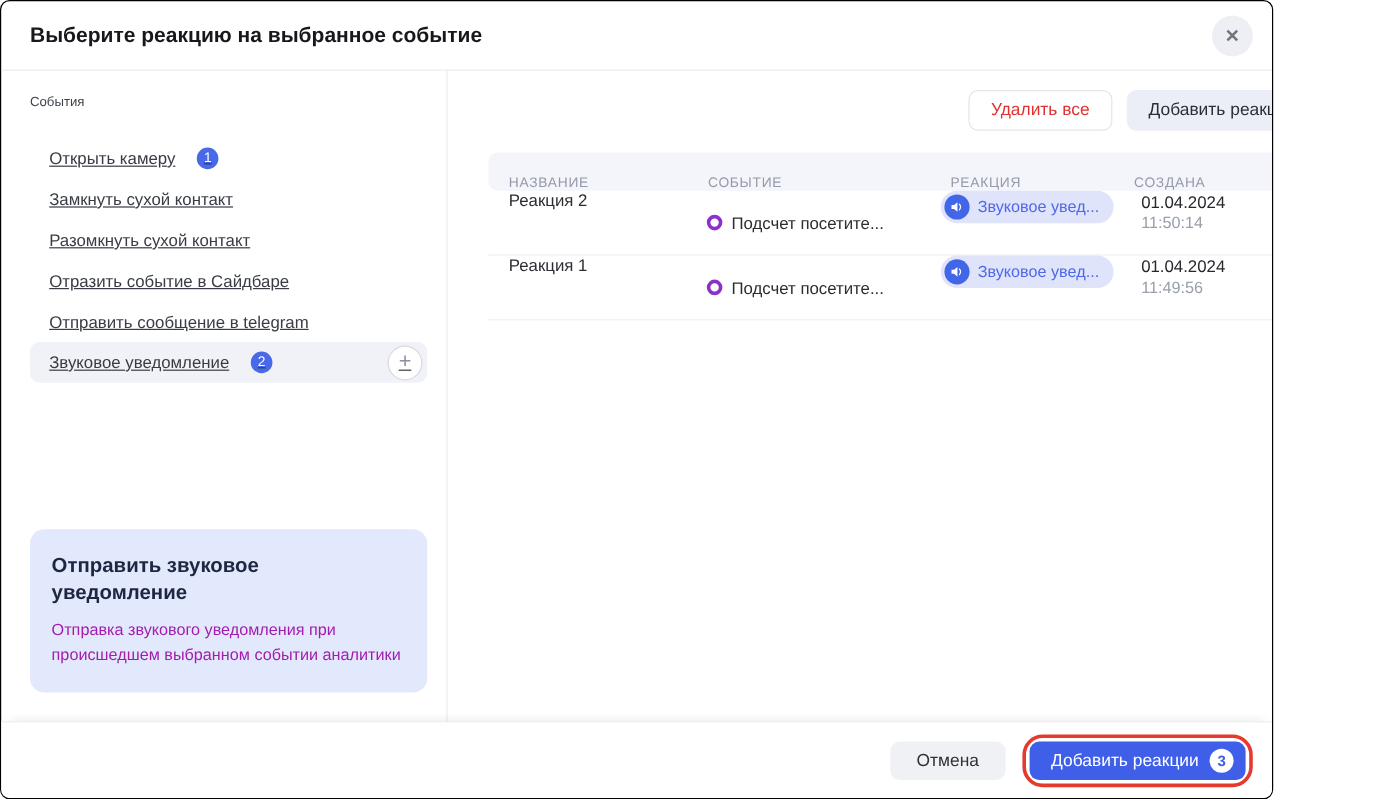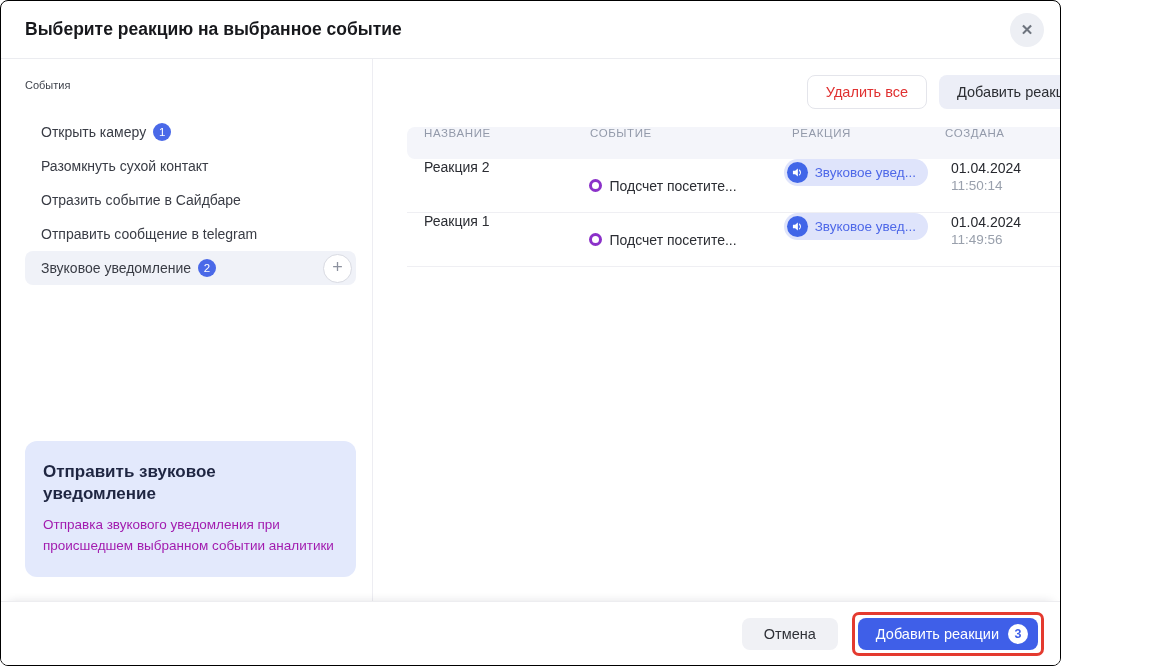--- a/index.html
+++ b/index.html
@@ -30,23 +30,23 @@
   .modal-body { flex: 1 1 auto; display: flex; min-height: 0; }
 
   .sidebar {
     width: 372px; flex: 0 0 372px;
     border-right: 1px solid #ededf2;
     padding: 20px 16px 12px 24px;
     display: flex; flex-direction: column;
   }
   .sidebar-heading { font-size: 11px; color: #3f434c; margin-bottom: 24px; }
   .event-item {
-    height: 34px; display: flex; align-items: center; gap: 7px;
+    height: 34px; display: flex; align-items: center; gap: 18px;
     padding: 0 4px 0 16px; border-radius: 8px;
-    font-size: 14px; color: #393c45; cursor: pointer;
+    font-size: 14px; color: #393c45; cursor: pointer; text-decoration: underline;
   }
   .event-item.selected { background: #f0f2f8; }
   .count-badge {
     min-width: 18px; height: 18px; border-radius: 9px;
     background: #4a69e8; color: #fff; font-size: 11.5px;
     display: inline-flex; align-items: center; justify-content: center;
     padding: 0 5px;
   }
   .plus-btn {
     margin-left: auto; width: 29px; height: 29px; border-radius: 50%;
@@ -72,21 +72,21 @@
          font-family: "Liberation Sans", sans-serif; }
   .btn-delete-all { background: #fff; border: 1px solid #e4e5eb; color: #e03131; padding: 0 18px; }
   .btn-add-dropdown {
     background: #eceef7; border: none; color: #2c2e33;
     padding: 0 14px 0 18px; display: flex; align-items: center; gap: 10px;
   }
   .chevron-down { width: 13px; height: 8px; }
 
   .rtable { width: 100%; max-width: 713px; }
   .rtable-head {
-    display: flex; align-items: flex-start; height: 32px;
+    display: flex; align-items: flex-end; height: 32px;
     background: #f4f5fa; border-radius: 8px;
     font-size: 11.5px; color: #939aaa; letter-spacing: 0.6px;
   }
   .col-name     { width: 183px; padding-left: 17px; }
   .col-event    { width: 202px; }
   .col-reaction { width: 153px; }
   .col-created  { width: 120px; }
   .rtable-row {
     display: flex; height: 54px;
     border-bottom: 1px solid #efeff3; font-size: 14px; color: #2b2d33; gap: 23px;
@@ -121,21 +121,21 @@
   
   .modal-footer {
     height: 64px; flex: 0 0 64px;
     border-top: 1px solid #ededf0;
     box-shadow: 0 -6px 10px -8px rgba(25,25,50,.18);
     display: flex; align-items: center; justify-content: flex-end;
     gap: 14px; padding-right: 16px; background: #fff;
   }
   .btn-cancel { background: #f0f1f5; border: none; color: #2f3137; padding: 0 22px; height: 32px; }
   .annotation-box {
-    border: 3px solid #e43a2f; border-radius: 7px; padding: 3px;
+    border: 3px solid #e43a2f; border-radius: 17px; padding: 3px;
     display: inline-flex;
   }
   .btn-submit {
     background: #3f5fe8; border: none; color: #fff; height: 32px;
     padding: 0 10px 0 18px; display: flex; align-items: center; gap: 9px;
   }
   .submit-badge {
     width: 20px; height: 20px; border-radius: 50%;
     background: #fff; color: #3f5fe8; font-size: 12.5px; font-weight: 700;
     display: inline-flex; align-items: center; justify-content: center;
@@ -154,20 +154,23 @@
   </div>
 
   <div class="modal-body">
 
     <div class="sidebar">
       <div class="sidebar-heading">События</div>
 
       <div class="event-item">
         <span>Открыть камеру</span>
         <span class="count-badge">1</span>
+      </div>
+      <div class="event-item">
+        <span>Замкнуть сухой контакт</span>
       </div>
       <div class="event-item">
         <span>Разомкнуть сухой контакт</span>
       </div>
       <div class="event-item">
         <span>Отразить событие в Сайдбаре</span>
       </div>
       <div class="event-item">
         <span>Отправить сообщение в telegram</span>
       </div>

